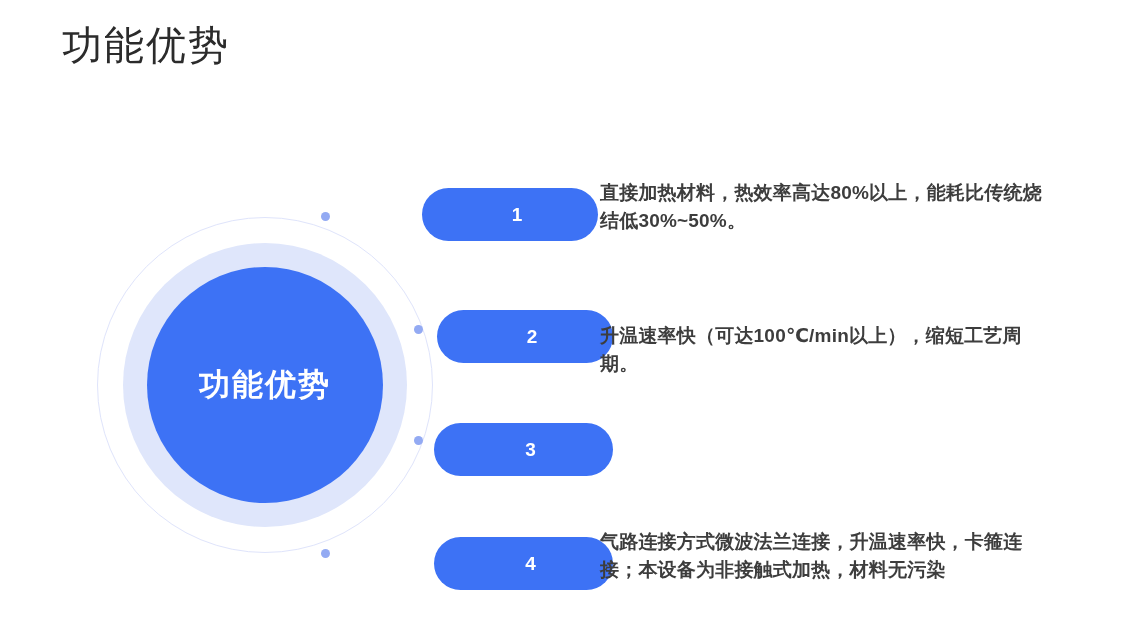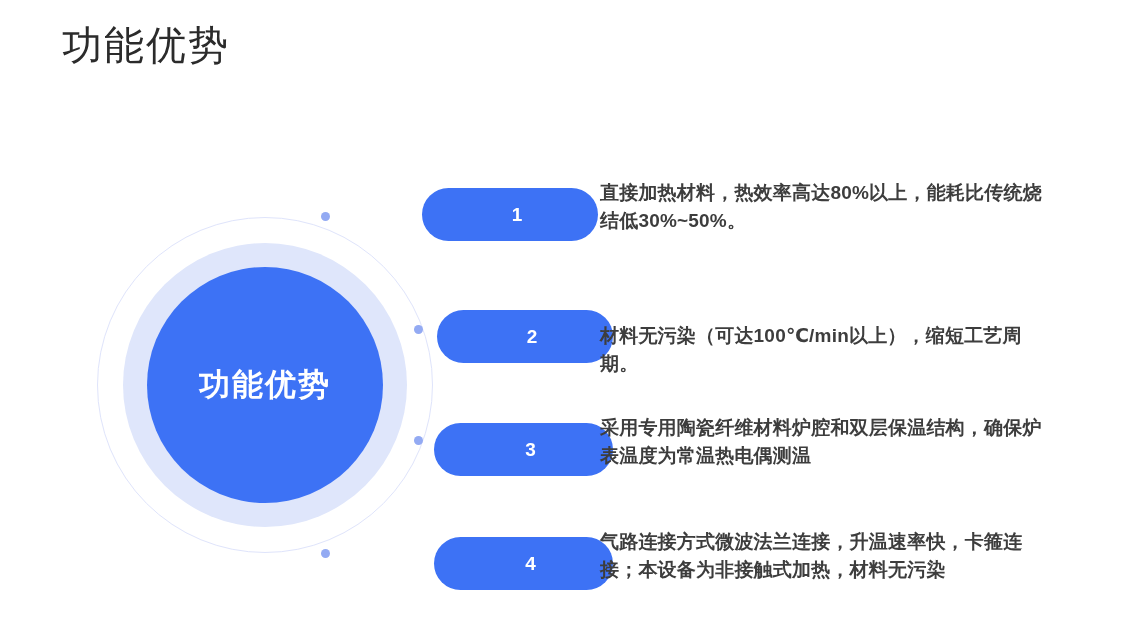--- a/index.html
+++ b/index.html
@@ -174,28 +174,27 @@
     <div class="pill">
       <span class="pill-number">1</span>
     </div>
     <div class="row-text">直接加热材料，热效率高达80%以上，能耗比传统烧结低30%~50%。</div>
   </div>
 
   <div class="row" id="row-2">
     <div class="pill">
       <span class="pill-number">2</span>
     </div>
-    <div class="row-text">材料无污染（可达100℃/min以上），缩短工艺周期。</div>
+    <div class="row-text">升温速率快（可达100℃/min以上），缩短工艺周期。</div>
   </div>
 
   <div class="row" id="row-3">
     <div class="pill">
       <span class="pill-number">3</span>
     </div>
-    <div class="row-text">采用专用陶瓷纤维材料炉腔和双层保温结构，确保炉表温度为常温热电偶测温</div>
   </div>
 
   <div class="row" id="row-4">
     <div class="pill">
       <span class="pill-number">4</span>
     </div>
     <div class="row-text">气路连接方式微波法兰连接，升温速率快，卡箍连接；本设备为非接触式加热，材料无污染</div>
   </div>
 
 </div>

